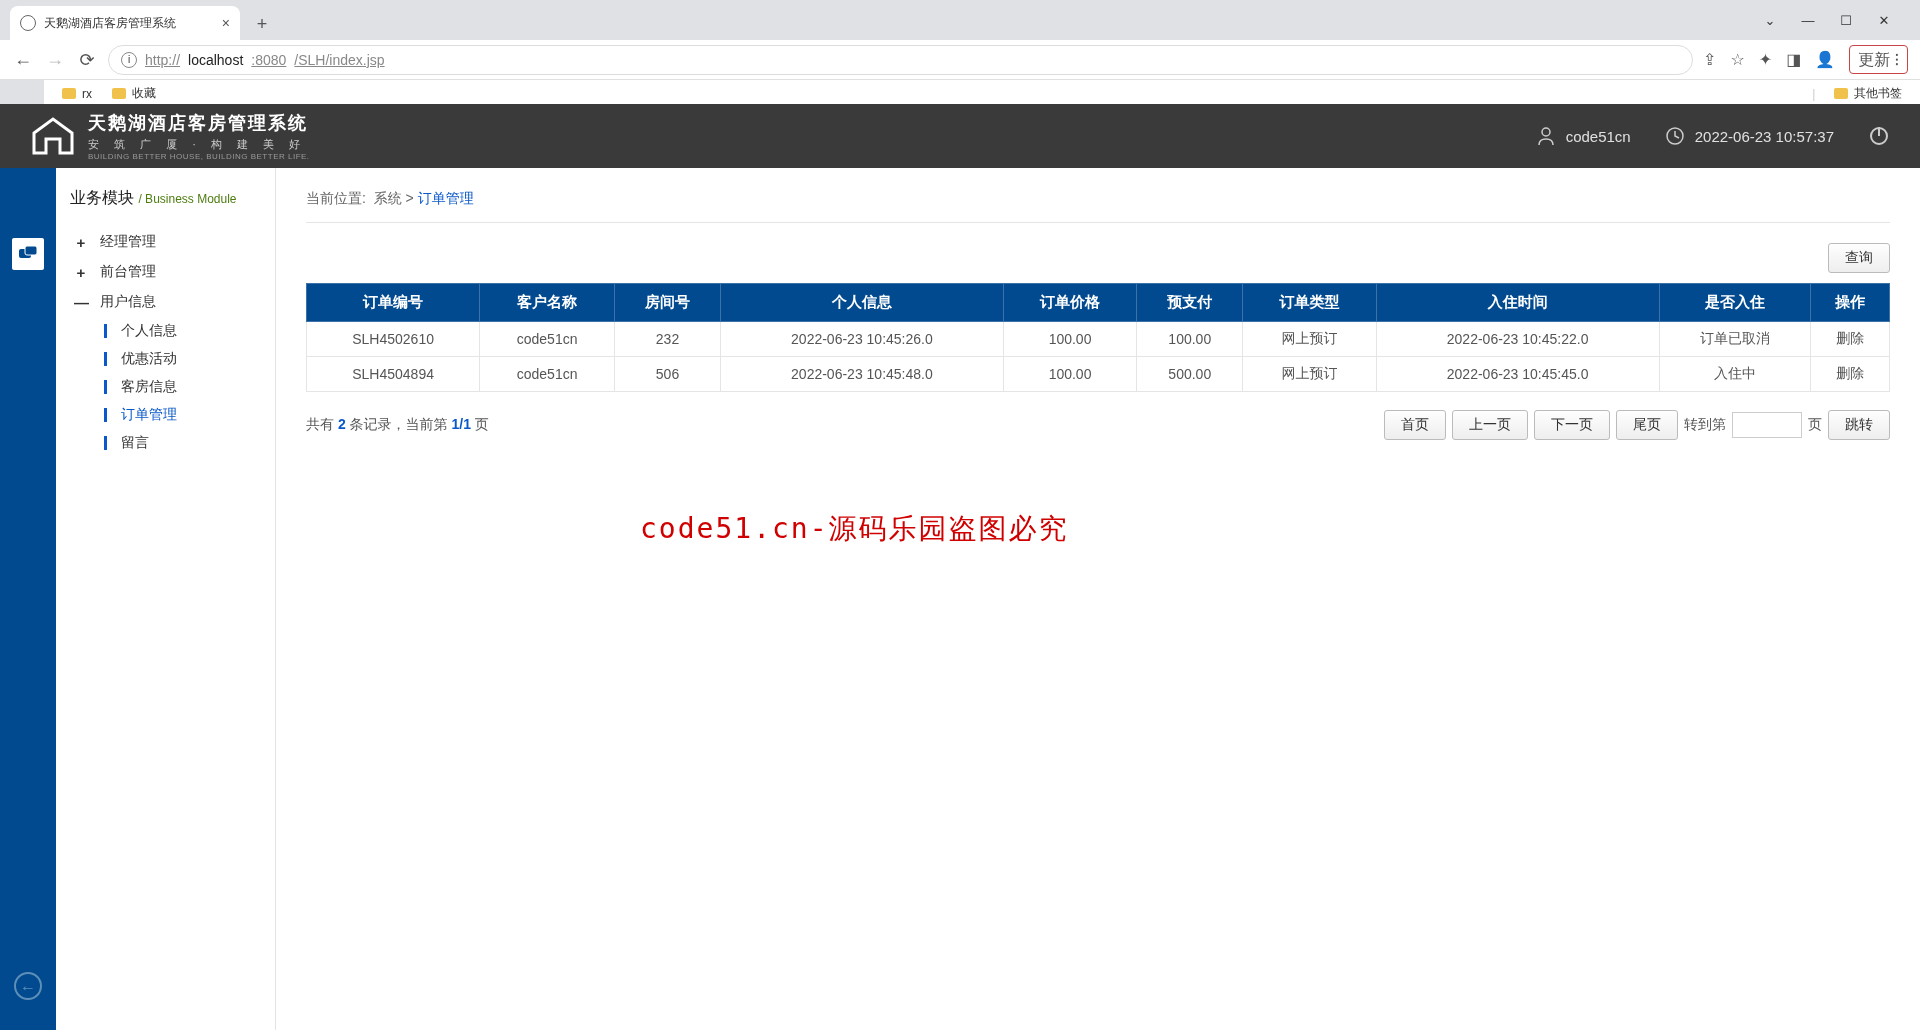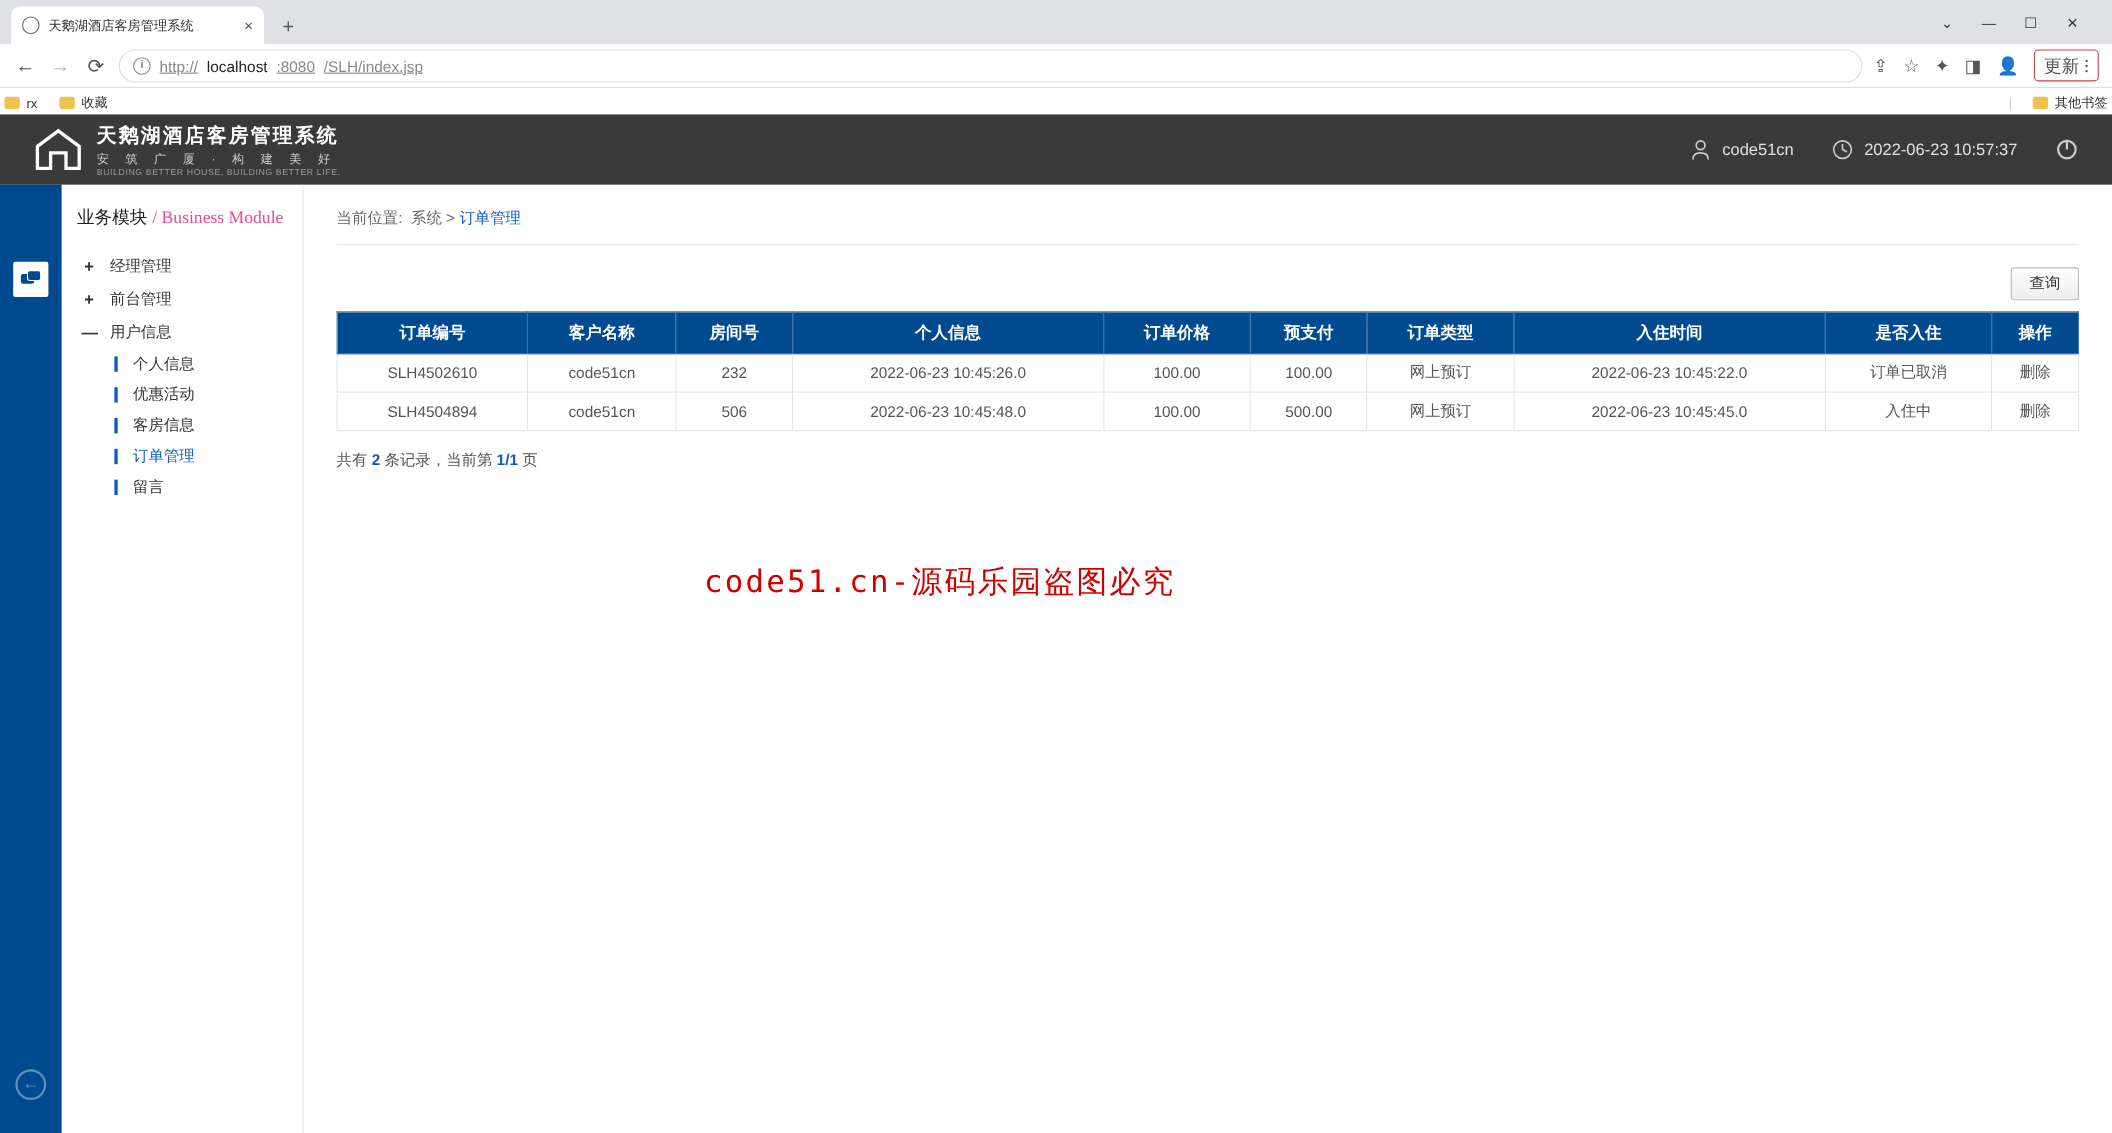--- a/index.html
+++ b/index.html
@@ -18,21 +18,21 @@
 .addr-bar { background: #fff; height: 40px; display: flex; align-items: center; padding: 0 12px; gap: 10px; border-bottom: 1px solid #e0e0e0; }
 .addr-bar .nav-icon { color: #555; font-size: 18px; width: 22px; text-align: center; }
 .url-box { flex: 1; height: 30px; border-radius: 16px; display: flex; align-items: center; padding: 0 12px; border: 1px solid #ddd; font-size: 14px; color: #333; gap: 8px; }
 .url-box .info { width: 16px; height: 16px; border: 1px solid #888; border-radius: 50%; display: flex; align-items: center; justify-content: center; font-size: 10px; }
 .url-darker { color: #222; }
 .url-gray { color: #888; text-decoration: underline; }
 .addr-right { display: flex; align-items: center; gap: 14px; }
 .addr-right span { font-size: 16px; color: #555; }
 .update-btn { border: 1px solid #c94444; color: #c94444; padding: 2px 8px; border-radius: 4px; font-size: 12px; }
 
-.bookmarks-bar { background: #fff; height: 28px; display: flex; align-items: center; padding: 0 4px; font-size: 12px; color: #333; border-bottom: 1px solid #e0e0e0; }
+.bookmarks-bar { background: #fff; height: 28px; display: flex; align-items: center; padding: 0 18px; font-size: 12px; color: #333; border-bottom: 1px solid #e0e0e0; margin-left: 44px; }
 .bookmarks-bar .bm { display: flex; align-items: center; gap: 6px; margin-right: 20px; }
 .bookmarks-bar .folder { width: 14px; height: 11px; background: #f0c14b; border-radius: 2px; display: inline-block; }
 .bm-right { margin-left: auto; display: flex; align-items: center; gap: 6px; }
 
 
 .app-header { background: #3a3a3a; color: #e0e0e0; height: 64px; display: flex; align-items: center; padding: 0 30px; }
 .logo-wrap { display: flex; align-items: center; gap: 12px; }
 .logo-svg { width: 46px; height: 42px; }
 .logo-txt .line1 { font-size: 18px; font-weight: bold; letter-spacing: 2px; color: #fff; }
 .logo-txt .line2 { font-size: 11px; letter-spacing: 6px; color: #ccc; margin-top: 2px;}
@@ -41,21 +41,21 @@
 .header-right .item { display: flex; align-items: center; gap: 10px; }
 
 
 .app-body { display: flex; height: calc(1030px - 104px - 64px); }
 .left-rail { width: 56px; background: #014a8f; display: flex; flex-direction: column; align-items: center; padding-top: 70px; position: relative;}
 .left-rail .rail-icon { width: 32px; height: 32px; background: #fff; color: #014a8f; display: flex; align-items: center; justify-content: center; border-radius: 2px; }
 .left-rail .back-circle { position: absolute; bottom: 30px; width: 28px; height: 28px; border: 2px solid #5d8fb8; border-radius: 50%; display: flex; align-items: center; justify-content: center; color: #5d8fb8; }
 
 .sidebar { width: 220px; background: #fff; border-right: 1px solid #e3e3e3; padding: 20px 14px; }
 .sidebar-title { font-size: 16px; color: #222; margin-bottom: 18px; }
-.sidebar-title .sub { font-size: 16px; color: #ec4899; font-family: Liberation Serif, serif; }
+.sidebar-title .sub { font-size: 12px; color: #4d7c0f; }
 .sidebar-item { display: flex; align-items: center; padding: 6px 4px; font-size: 14px; color: #333; gap: 12px; cursor: pointer; }
 .sidebar-item .icon { width: 14px; font-size: 15px; font-weight: bold; text-align: center; }
 .sidebar-subitem { display: flex; align-items: center; padding: 5px 4px 5px 34px; font-size: 14px; color: #333; gap: 14px; cursor: pointer; }
 .sidebar-subitem::before { content: ""; width: 3px; height: 14px; background: #0a58c9; }
 .sidebar-subitem.active { color: #0a58c9; }
 
 .main { flex: 1; background: #fff; padding: 22px 30px; overflow: auto; }
 .breadcrumb { font-size: 14px; color: #666; padding-bottom: 14px; border-bottom: 1px solid #e5e5e5; margin-bottom: 20px; }
 .breadcrumb .cur { color: #0a58c9; }
 
@@ -257,17 +257,27 @@
             <td>入住中</td>
             <td>删除</td>
           </tr>
         </tbody>
     </table>
 
     <div class="pager">
       <span class="info">
         <span>共有</span> <b>2</b> <span>条记录，当前第</span> <b>1/1</b> <span>页</span>
       </span>
+      <div class="pager-controls">
+        <button class="btn">首页</button>
+        <button class="btn">上一页</button>
+        <button class="btn">下一页</button>
+        <button class="btn">尾页</button>
+        <span>转到第</span>
+        <input type="text" style="">
+        <span>页</span>
+        <button class="btn">跳转</button>
+      </div>
     </div>
   </div>
 </div>
 
 <div class="watermark">code51.cn-源码乐园盗图必究</div>
 
 </body></html>

